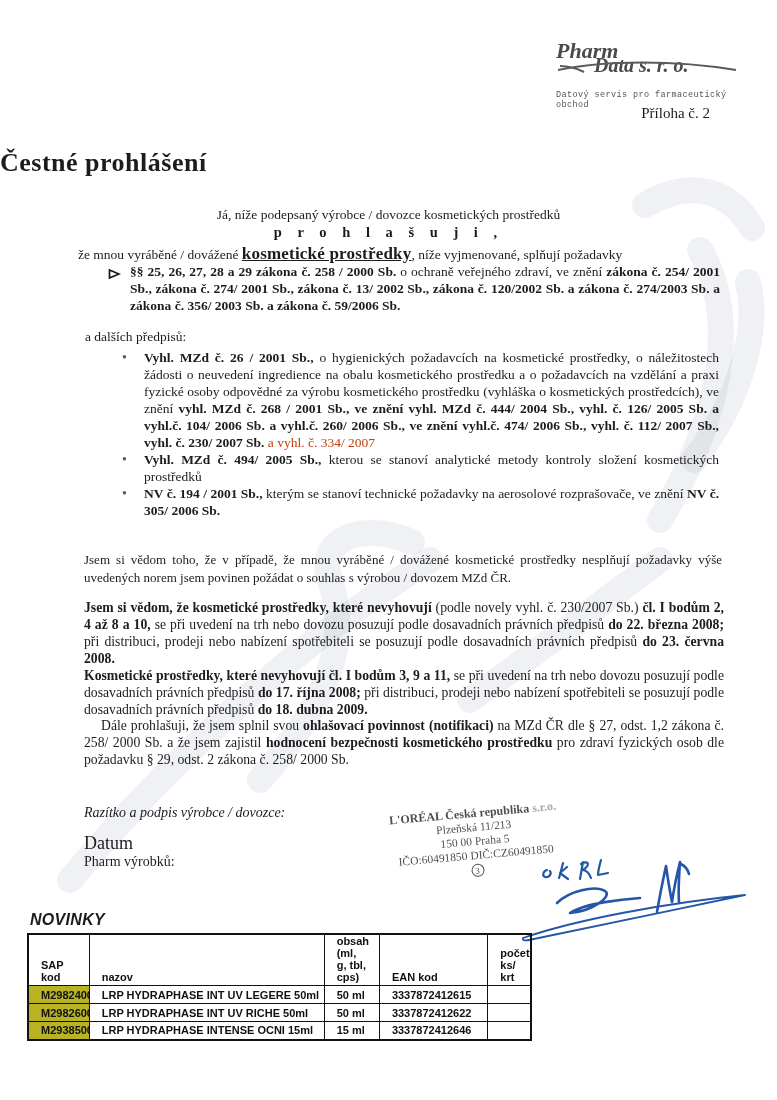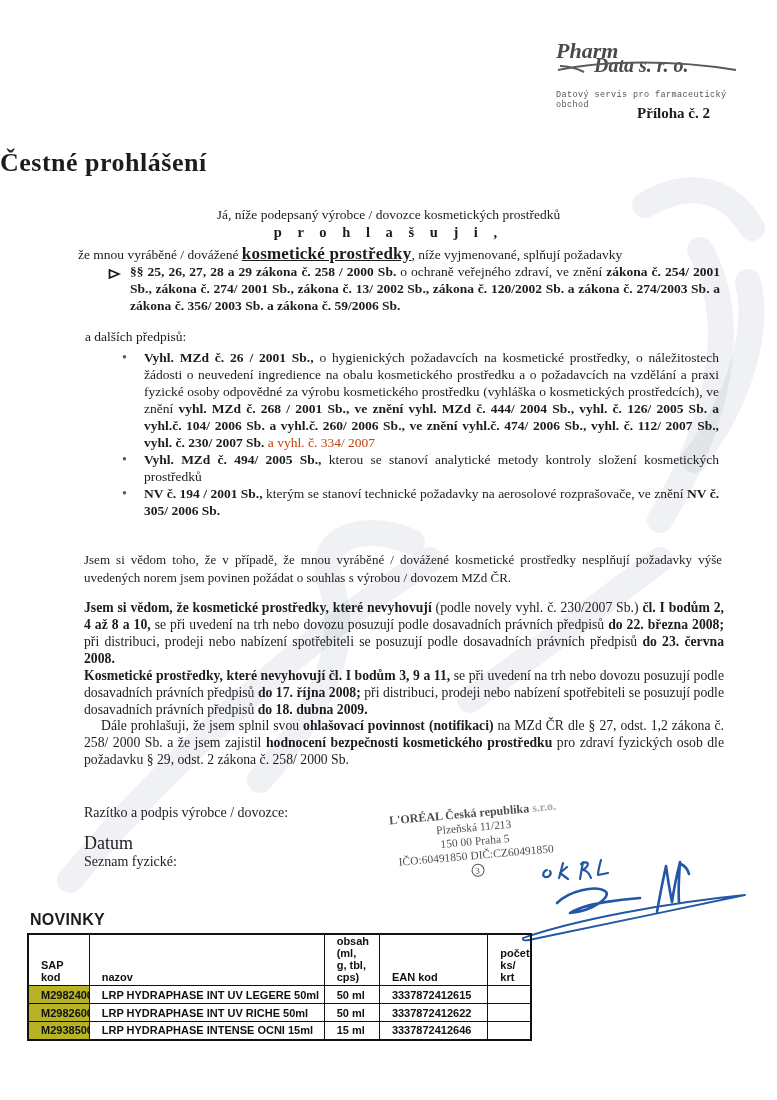--- a/index.html
+++ b/index.html
@@ -15,21 +15,21 @@
   .gray { color:#c2410c; }
   .kp { font-weight:bold; font-size:17px; text-decoration:underline; letter-spacing:.2px; }
   .faded { color:#a8a8a8; }
 
   .watermark { position:absolute; inset:0; pointer-events:none; }
 
   
   .logo-script { font-style:italic; font-weight:bold; color:#4a4a4a; line-height:1; }
   .logo-sub { font-size:8.5px; color:#555; letter-spacing:.4px; }
 
-  .priloha { font-weight:bold; font-size:15px; }
+  .priloha { font-weight:normal; font-size:15px; }
   .doc-title { width:777px; text-align:left; font-weight:bold; font-size:26px; letter-spacing:.5px; }
 
   .body-txt { font-size:13.5px; line-height:17px; }
   .intro-center { width:777px; text-align:center; }
   .prohlasuji { font-weight:bold; letter-spacing:6px; font-size:14.5px; }
 
   .arrow-row { display:flex; gap:8px; }
   .arrow-ic { flex:0 0 14px; padding-top:3px; }
 
   .bullet { display:flex; }
@@ -39,21 +39,21 @@
   .stamp {
     color:#4f4f4f; font-size:11.5px; line-height:14px; text-align:center;
     transform:rotate(-5deg); width:280px;
   }
   .stamp .l1 { font-weight:bold; font-size:12px; }
   .circ3 {
     display:inline-block; width:13px; height:13px; border:1px solid #4f4f4f; border-radius:50%;
     font-size:9px; line-height:12px; text-align:center; vertical-align:middle;
   }
 
-  .novinky { font-family:"Liberation Sans", sans-serif; font-weight:bold; font-size:16px; letter-spacing:.3px; }
+  .novinky { font-family:"Liberation Sans", sans-serif; font-weight:bold; font-size:16px; letter-spacing:.3px;font-style:italic; }
 
   table.tbl {
     border-collapse:collapse; table-layout:fixed;
     font-family:"Liberation Sans", sans-serif; font-size:11px; font-weight:bold; color:#111;
     border:2px solid #111;
   }
   table.tbl th, table.tbl td { border:1.5px solid #111; padding:0 12px; overflow:hidden; white-space:nowrap;margin-top:27px; }
   table.tbl th { height:44px; vertical-align:bottom; text-align:left; white-space:normal; line-height:12px; padding-bottom:2px; }
   table.tbl td { height:18px; vertical-align:middle; }
   td.hl { background:#b7b324; }
@@ -125,23 +125,23 @@
 
   <div class="abs body-txt just" style="top:551px; left:84px; width:638px; font-size:13px; line-height:17.5px;">Jsem si vědom toho, že v případě, že mnou vyráběné / dovážené kosmetické prostředky nesplňují požadavky výše uvedených norem jsem povinen požádat o souhlas s výrobou / dovozem MZd ČR.</div>
 
   <div class="abs" style="top:599px; left:84px; width:640px;">
     <div class="body-txt just" style="font-size:13.7px;"><span class="b">Jsem si vědom, že  kosmetické prostředky, které nevyhovují</span><span> (podle novely vyhl. č. 230/2007 Sb.) </span><span class="b">čl. I bodům 2, 4 až 8 a 10,</span><span> se při uvedení na trh nebo dovozu posuzují podle dosavadních právních předpisů </span><span class="b">do 22. března 2008;</span><span> při distribuci, prodeji nebo nabízení spotřebiteli se posuzují podle dosavadních právních předpisů </span><span class="b">do 23. června 2008.</span></div>
     <div class="body-txt just" style="font-size:13.7px;"><span class="b">Kosmetické prostředky, které nevyhovují čl. I bodům 3, 9 a 11,</span><span> se při uvedení na trh nebo dovozu posuzují podle dosavadních právních předpisů </span><span class="b">do 17. října 2008;</span><span> při distribuci, prodeji nebo nabízení spotřebiteli se posuzují podle dosavadních právních předpisů </span><span class="b">do 18. dubna 2009.</span></div>
   </div>
 
   <div class="abs body-txt just" style="top:717px; left:84px; width:640px; font-size:13.7px; text-indent:17px;"><span>Dále prohlašuji, že jsem splnil svou </span><span class="b">ohlašovací povinnost  (notifikaci)</span><span> na MZd ČR dle § 27, odst. 1,2 zákona č. 258/ 2000 Sb. a že jsem zajistil </span><span class="b">hodnocení bezpečnosti kosmetického prostředku</span><span> pro zdraví fyzických osob dle požadavku § 29, odst. 2 zákona č. 258/ 2000 Sb.</span></div>
 
-  <div class="abs body-txt" style="top:804px; left:84px; font-size:14px;">Razítko a podpis výrobce / dovozce:</div>
+  <div class="abs body-txt" style="top:804px; left:84px; font-size:14px;font-style:italic;">Razítko a podpis výrobce / dovozce:</div>
   <div class="abs body-txt" style="top:835px; left:84px; font-size:18px;">Datum</div>
-  <div class="abs body-txt" style="top:853px; left:84px; font-size:14px;">Seznam fyzické:</div>
+  <div class="abs body-txt" style="top:853px; left:84px; font-size:14px;">Pharm výrobků:</div>
 
   <div class="abs stamp" style="top:806px; left:335px;">
     <div class="l1"><span>L'ORÉAL Česká republika </span><span class="faded">s.r.o.</span></div>
     <div>Plzeňská 11/213</div>
     <div>150 00 Praha 5</div>
     <div>IČO:60491850  DIČ:CZ60491850</div>
     <div><span class="circ3">3</span></div>
   </div>
 
   <svg class="abs sig-svg" style="left:505px; top:848px;" width="270" height="100" viewBox="0 0 270 100">

